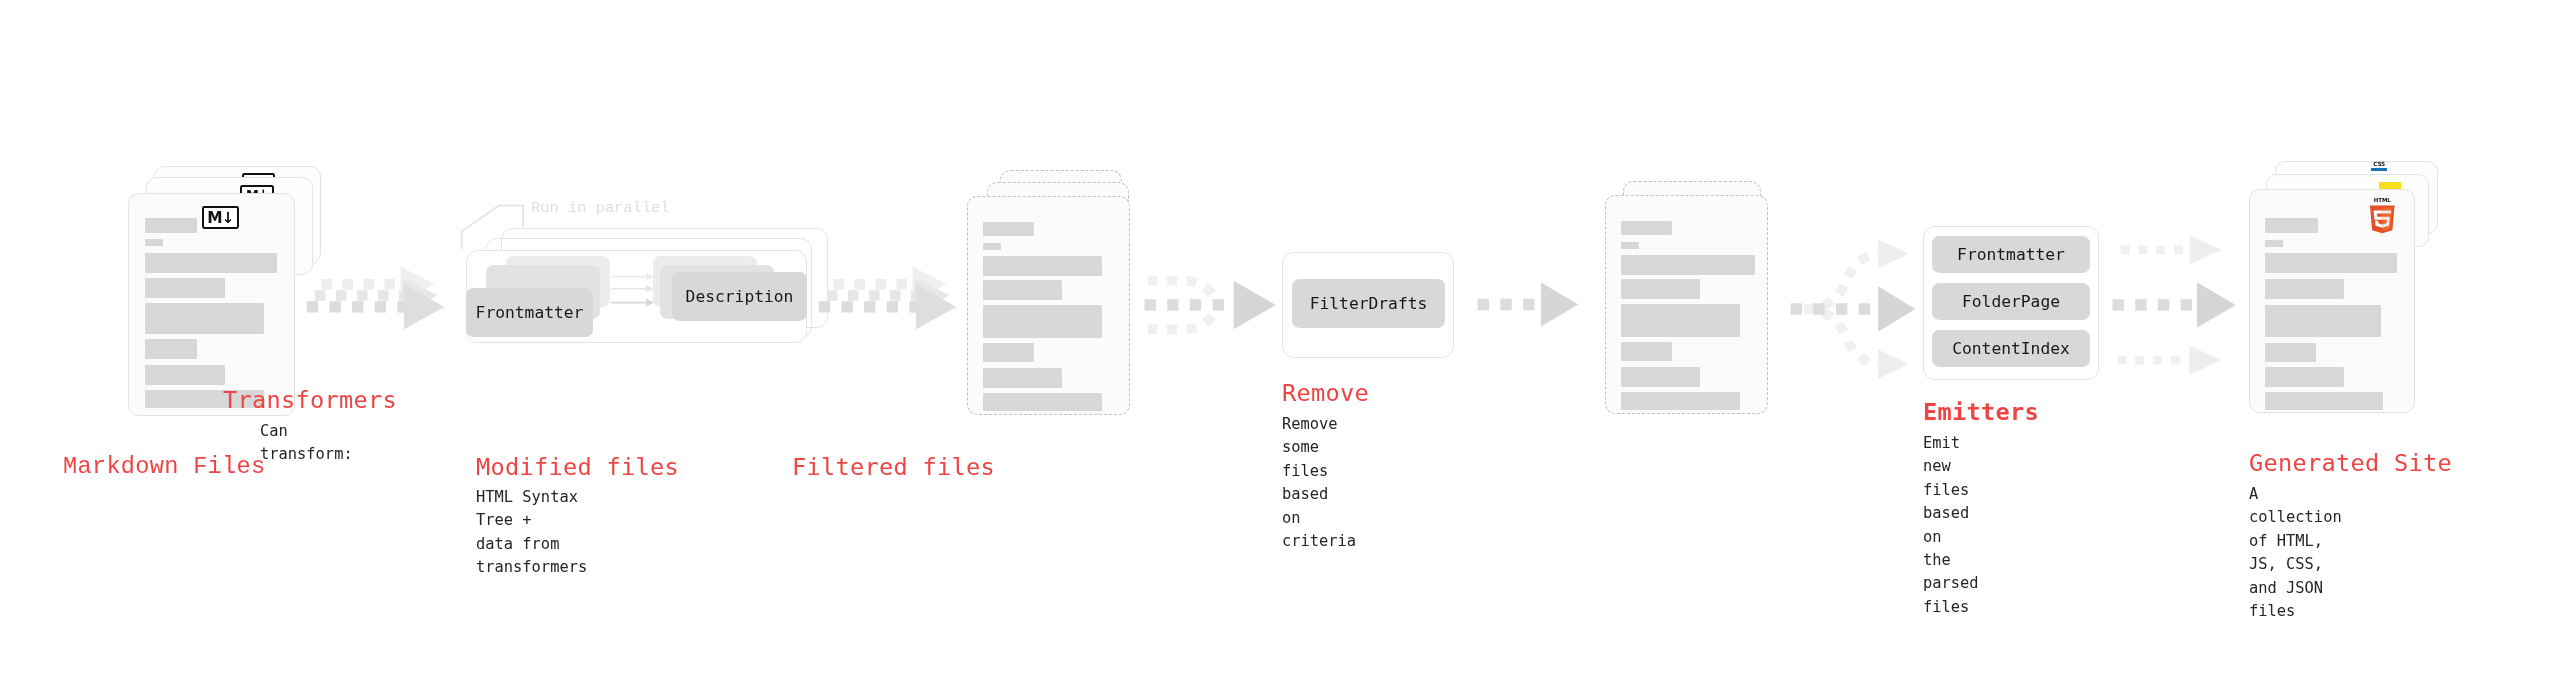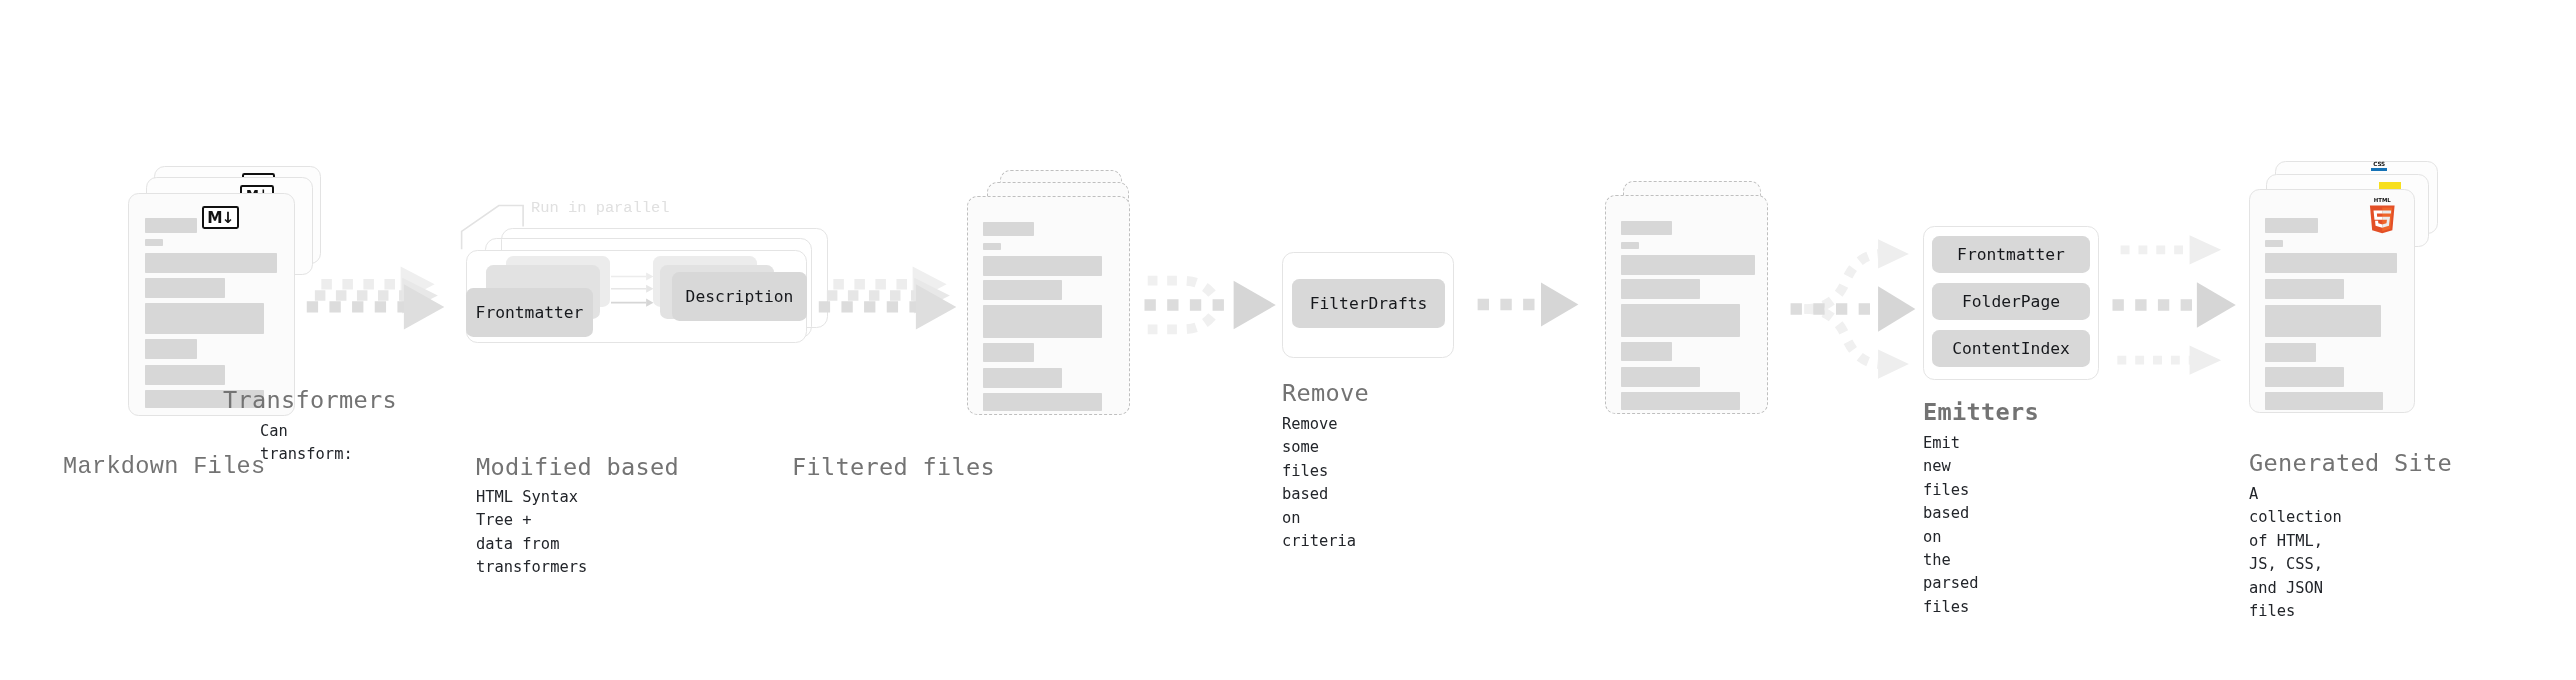--- a/index.html
+++ b/index.html
@@ -10,21 +10,21 @@
     -webkit-font-smoothing:antialiased;
   }
   .stage{position:relative;width:2576px;height:681px;}
 
   
   .abs{position:absolute;}
 
   
   .step-title{
     font-family:"DejaVu Sans Mono","Liberation Mono",monospace;
-    font-size:23.6px;color:#737373;letter-spacing:0.3px;white-space:nowrap;
+    font-size:23.6px;color:#ef4444;letter-spacing:0.3px;white-space:nowrap;
   }
   .step-desc{
     font-family:"DejaVu Sans Mono","Liberation Mono",monospace;
     font-size:15.4px;color:#22252a;line-height:1.52;white-space:pre-line;
   }
   .step-sub{
     font-family:"DejaVu Sans Mono","Liberation Mono",monospace;
     font-size:15.4px;color:#22252a;line-height:1.52;
   }
   .bullets{margin:1.6px 0 0 0;padding:0;list-style:none;}
@@ -203,21 +203,21 @@
     <div class="doc dashed" style="left:967px;top:196px;width:163px;height:219px;">
       <div class="bar" style="left:14.6px;top:25px;width:51px;height:14px;"></div>
       <div class="bar" style="left:14.6px;top:46px;width:18px;height:6.5px;"></div>
       <div class="bar" style="left:14.6px;top:59px;width:119px;height:19.5px;"></div>
       <div class="bar" style="left:14.6px;top:83px;width:79px;height:19.5px;"></div>
       <div class="bar" style="left:14.6px;top:108px;width:119px;height:32.5px;"></div>
       <div class="bar" style="left:14.6px;top:146px;width:51px;height:18.7px;"></div>
       <div class="bar" style="left:14.6px;top:171px;width:79px;height:19.5px;"></div>
       <div class="bar" style="left:14.6px;top:196px;width:119px;height:18px;"></div>
     </div>
-    <div class="step-title abs" style="left:476px;top:453px;">Modified based</div>
+    <div class="step-title abs" style="left:476px;top:453px;">Modified files</div>
     <div class="step-desc abs" style="left:476px;top:486px;">HTML Syntax Tree +
 data from transformers</div>
   </div>
 
   <div class="abs" style="left:1138px;top:244px;">
     <svg width="154" height="122" viewBox="0 0 190 150">
       <g fill="none">
         <path d="M12 45 L56 45 Q86 45 100 75" stroke="#f0f0f0" stroke-width="12" stroke-dasharray="12 12"></path>
         <path d="M12 105 L56 105 Q86 105 100 75" stroke="#f0f0f0" stroke-width="12" stroke-dasharray="12 12"></path>
         <line x1="8" y1="75" x2="115" y2="75" stroke="#dcdcdc" stroke-width="14" stroke-dasharray="14 14"></line>

